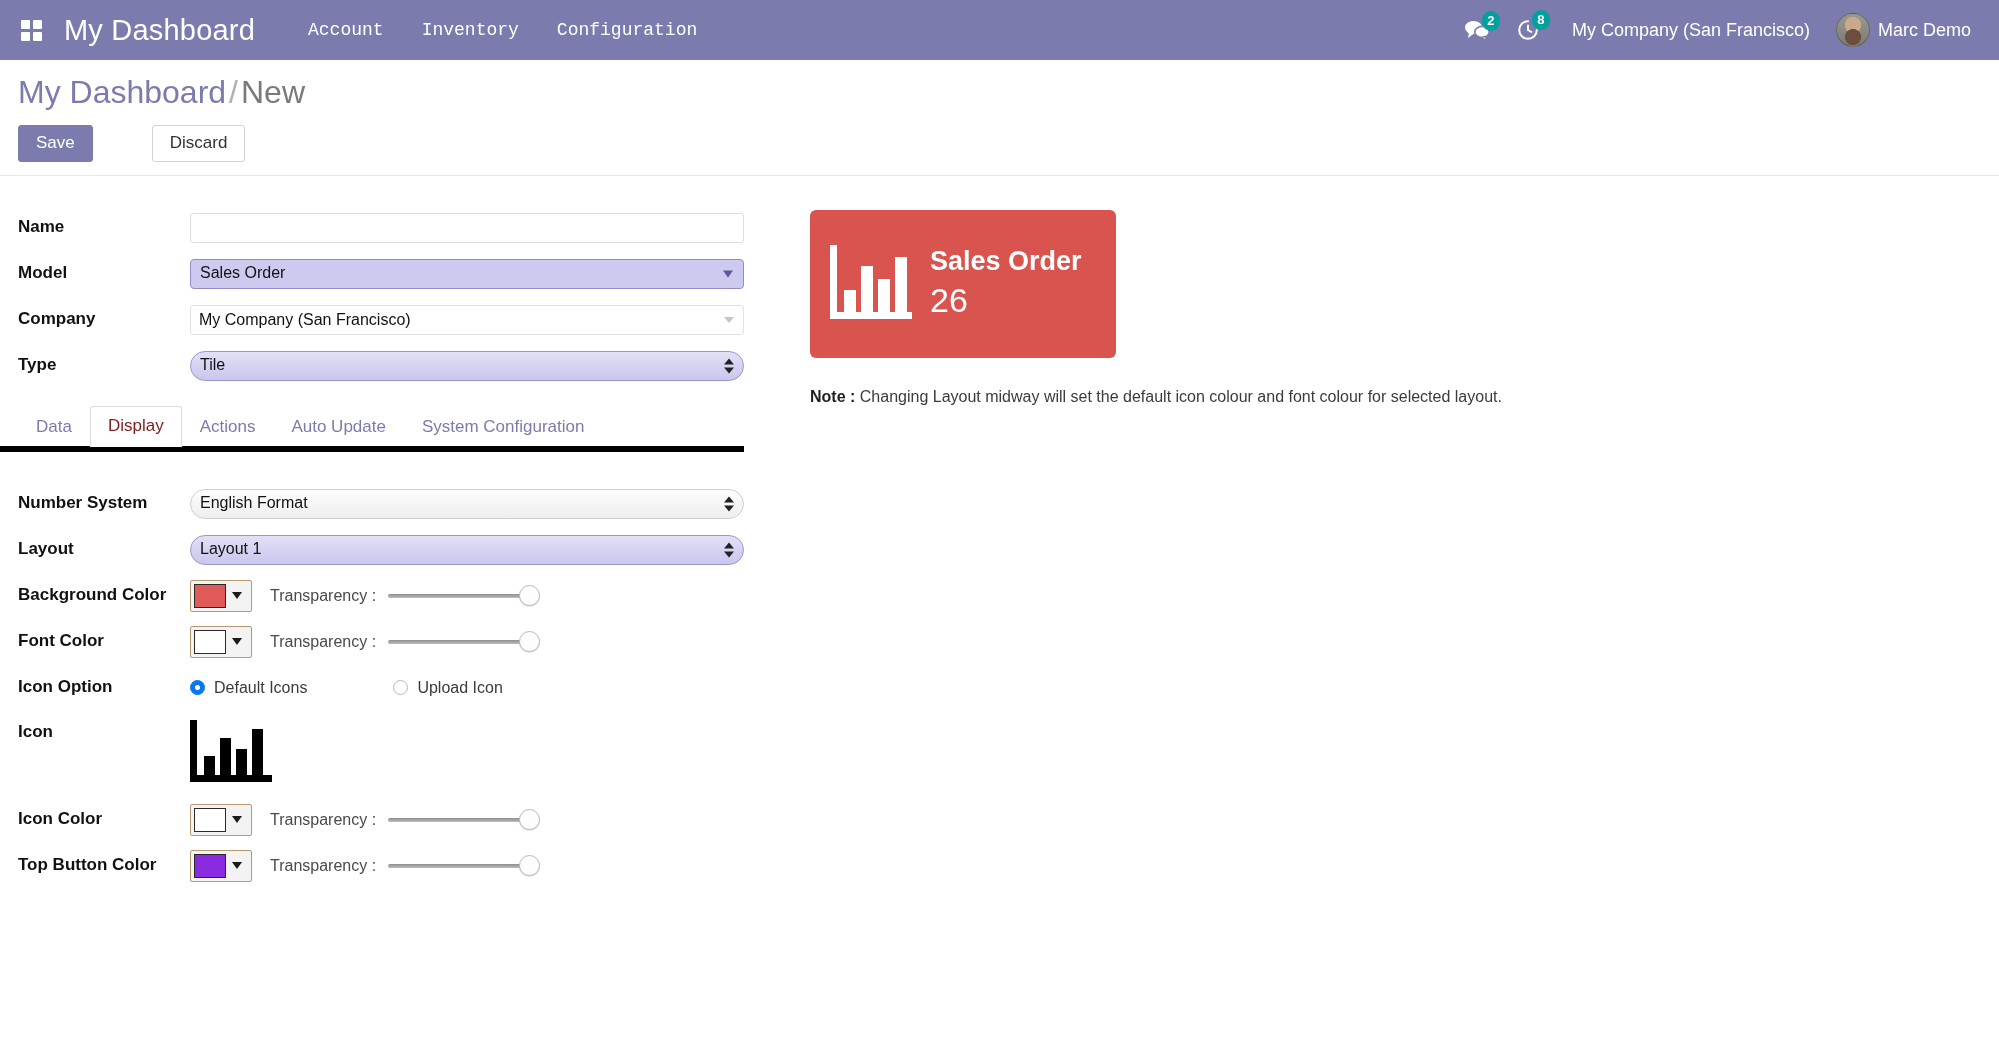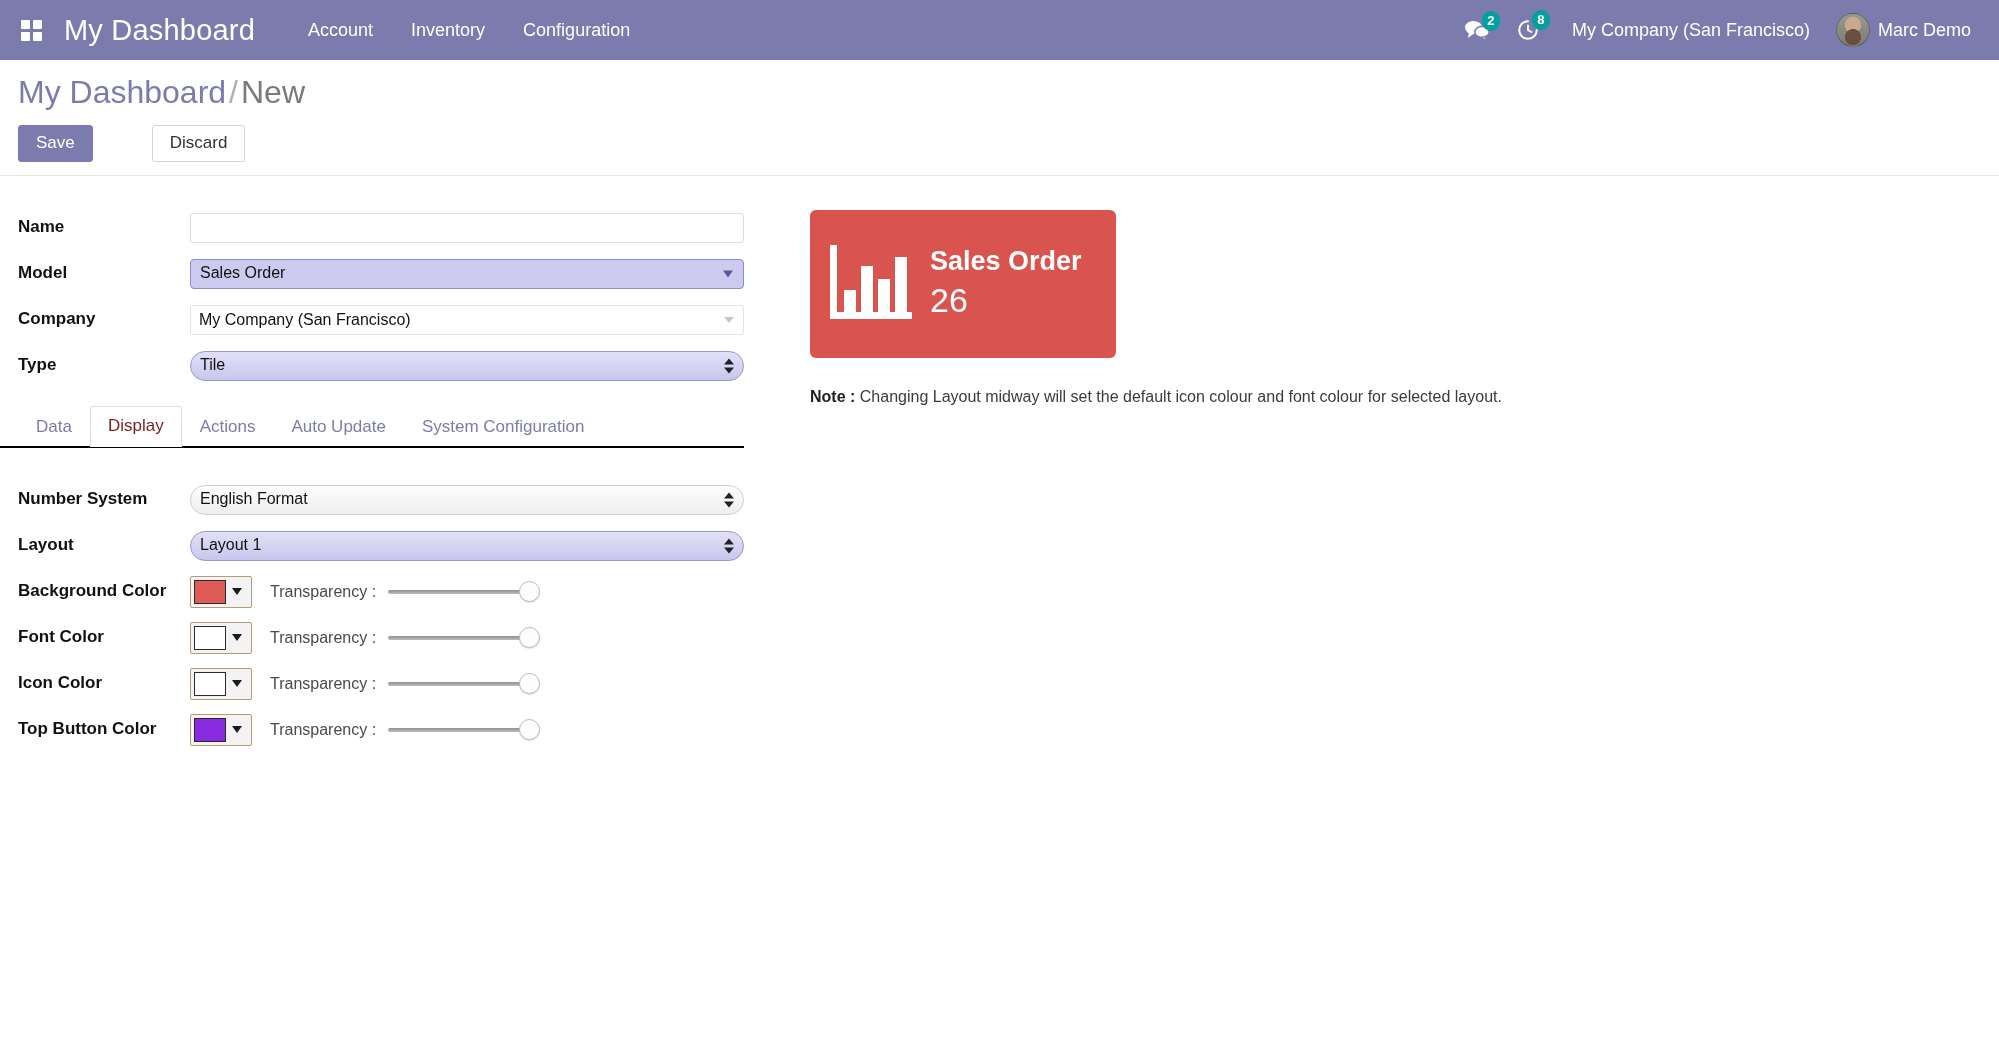--- a/index.html
+++ b/index.html
@@ -44,20 +44,21 @@
     white-space: nowrap;
   }
   .nav-menu { display: flex; align-items: center; gap: 0px; }
   .nav-menu-item {
     font-size: 18px;
     padding: 8px 19px;
     color: #ffffff;
     white-space: nowrap;
     cursor: pointer;
     border-radius: 3px;
+    font-family: Liberation Mono, monospace;
   }
   .nav-right {
     margin-left: auto;
     display: flex;
     align-items: center;
     gap: 0px;
   }
   .sys-icon-wrap {
     position: relative;
     padding: 4px 16px 4px 10px;
@@ -249,21 +250,21 @@
     display: block;
   }
   .sel .spinner i.up { border-bottom: 6px solid #222; }
   .sel .spinner i.dn { border-top: 6px solid #222; }
 
   
   .notebook { margin-top: 22px; }
   .tabs {
     display: flex;
     align-items: flex-end;
-    border-bottom: 2px solid #000000;
+    border-bottom: 6px solid #000000;
     padding: 0 0 0 18px;
     margin-right: 46px;
   }
   .tab {
     font-size: 17px;
     color: #7c7bad;
     padding: 9px 17px 10px;
     cursor: pointer;
     border: 1px solid transparent;
     border-bottom: none;
@@ -598,21 +599,51 @@
               </div>
               <span class="transp-label">Transparency :</span>
               <div class="slider">
                 <span class="track"></span>
                 <span class="knob"></span>
               </div>
             </div>
           </div>
         </div>
 
-
+        <div class="field-row">
+          <div class="field-label">Icon Option</div>
+          <div class="field-ctrl">
+            <div class="radio-row">
+              <label class="radio-opt">
+                <span class="radio-dot checked"></span>
+                <span>Default Icons</span>
+              </label>
+              <label class="radio-opt">
+                <span class="radio-dot"></span>
+                <span>Upload Icon</span>
+              </label>
+            </div>
+          </div>
+        </div>
+
+        <div class="field-row" style="align-items:flex-start;">
+          <div class="field-label" style="padding-top:6px;">Icon</div>
+          <div class="field-ctrl">
+            <div class="icon-preview">
+              <svg width="82" height="62" viewBox="0 0 82 62">
+                <rect x="0" y="0" width="7" height="62" fill="#000000"></rect>
+                <rect x="0" y="55" width="82" height="7" fill="#000000"></rect>
+                <rect x="14" y="36" width="11" height="19" fill="#000000"></rect>
+                <rect x="30" y="18" width="11" height="37" fill="#000000"></rect>
+                <rect x="46" y="29" width="11" height="26" fill="#000000"></rect>
+                <rect x="62" y="9" width="11" height="46" fill="#000000"></rect>
+              </svg>
+            </div>
+          </div>
+        </div>
 
         <div class="field-row">
           <div class="field-label">Icon Color</div>
           <div class="field-ctrl">
             <div class="colorpick-line">
               <div class="colorpick">
                 <span class="swatch" id="cp-icon" style="background: rgb(255, 255, 255);"></span>
                 <span class="cp-caret">
                     <i></i>
                   </span>

